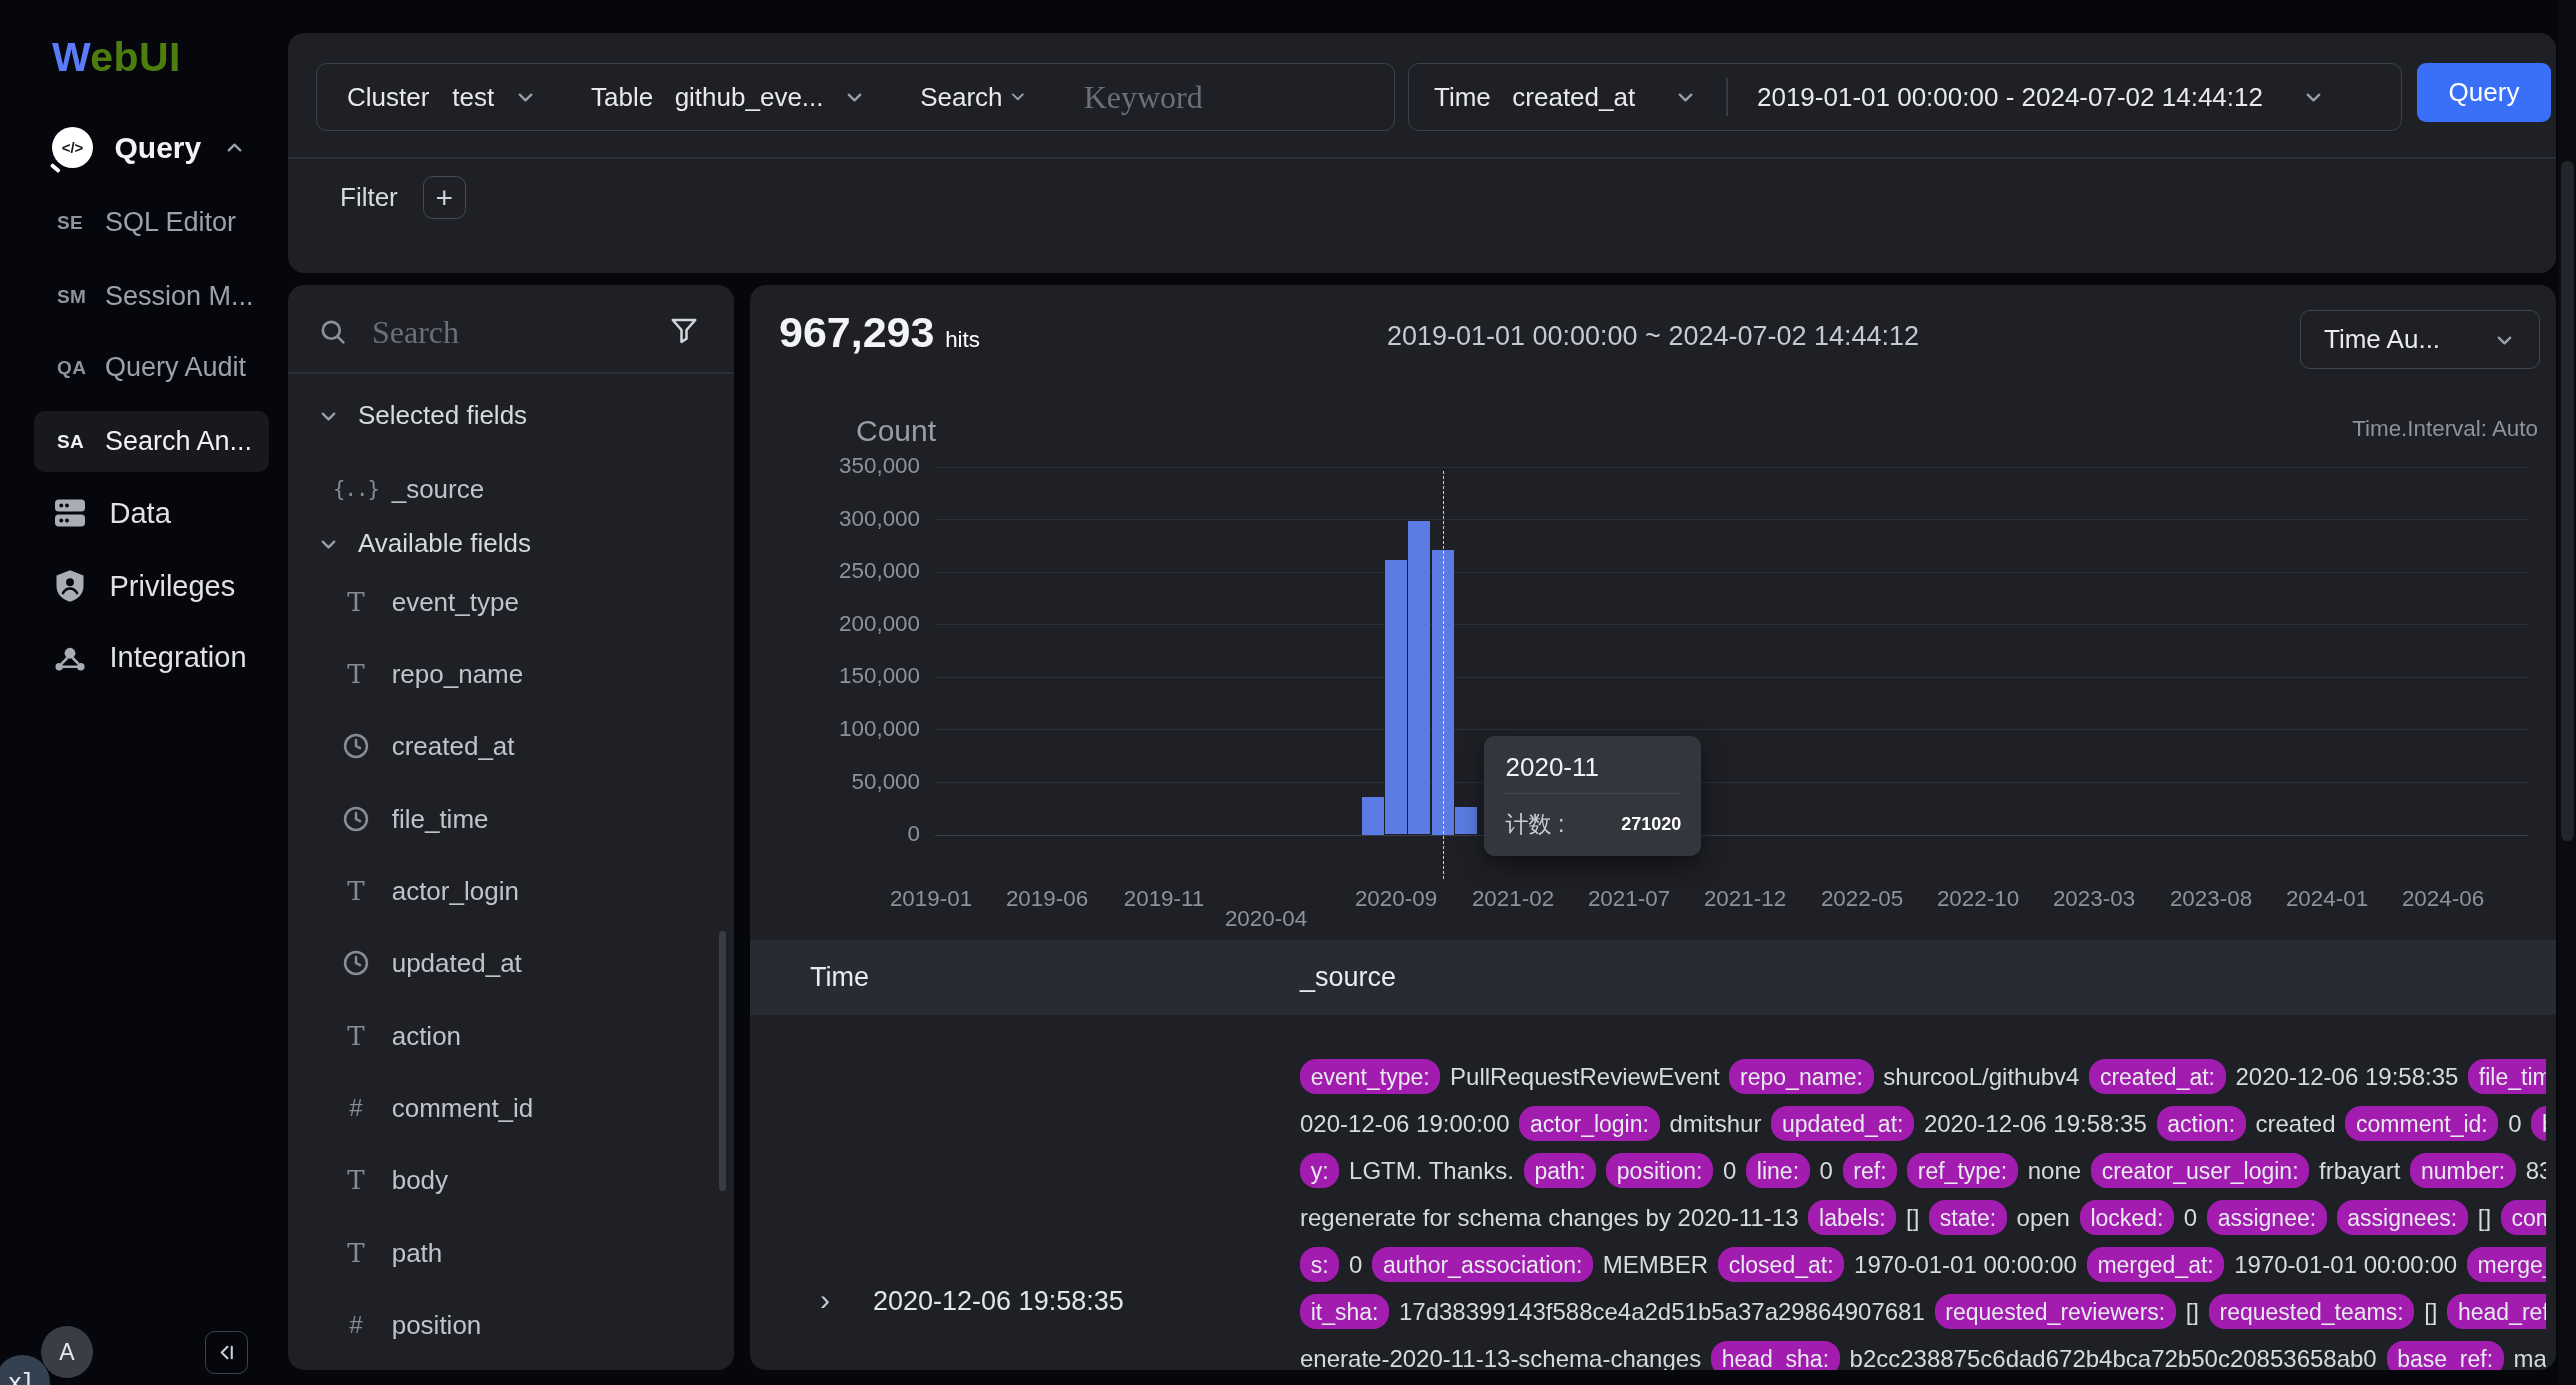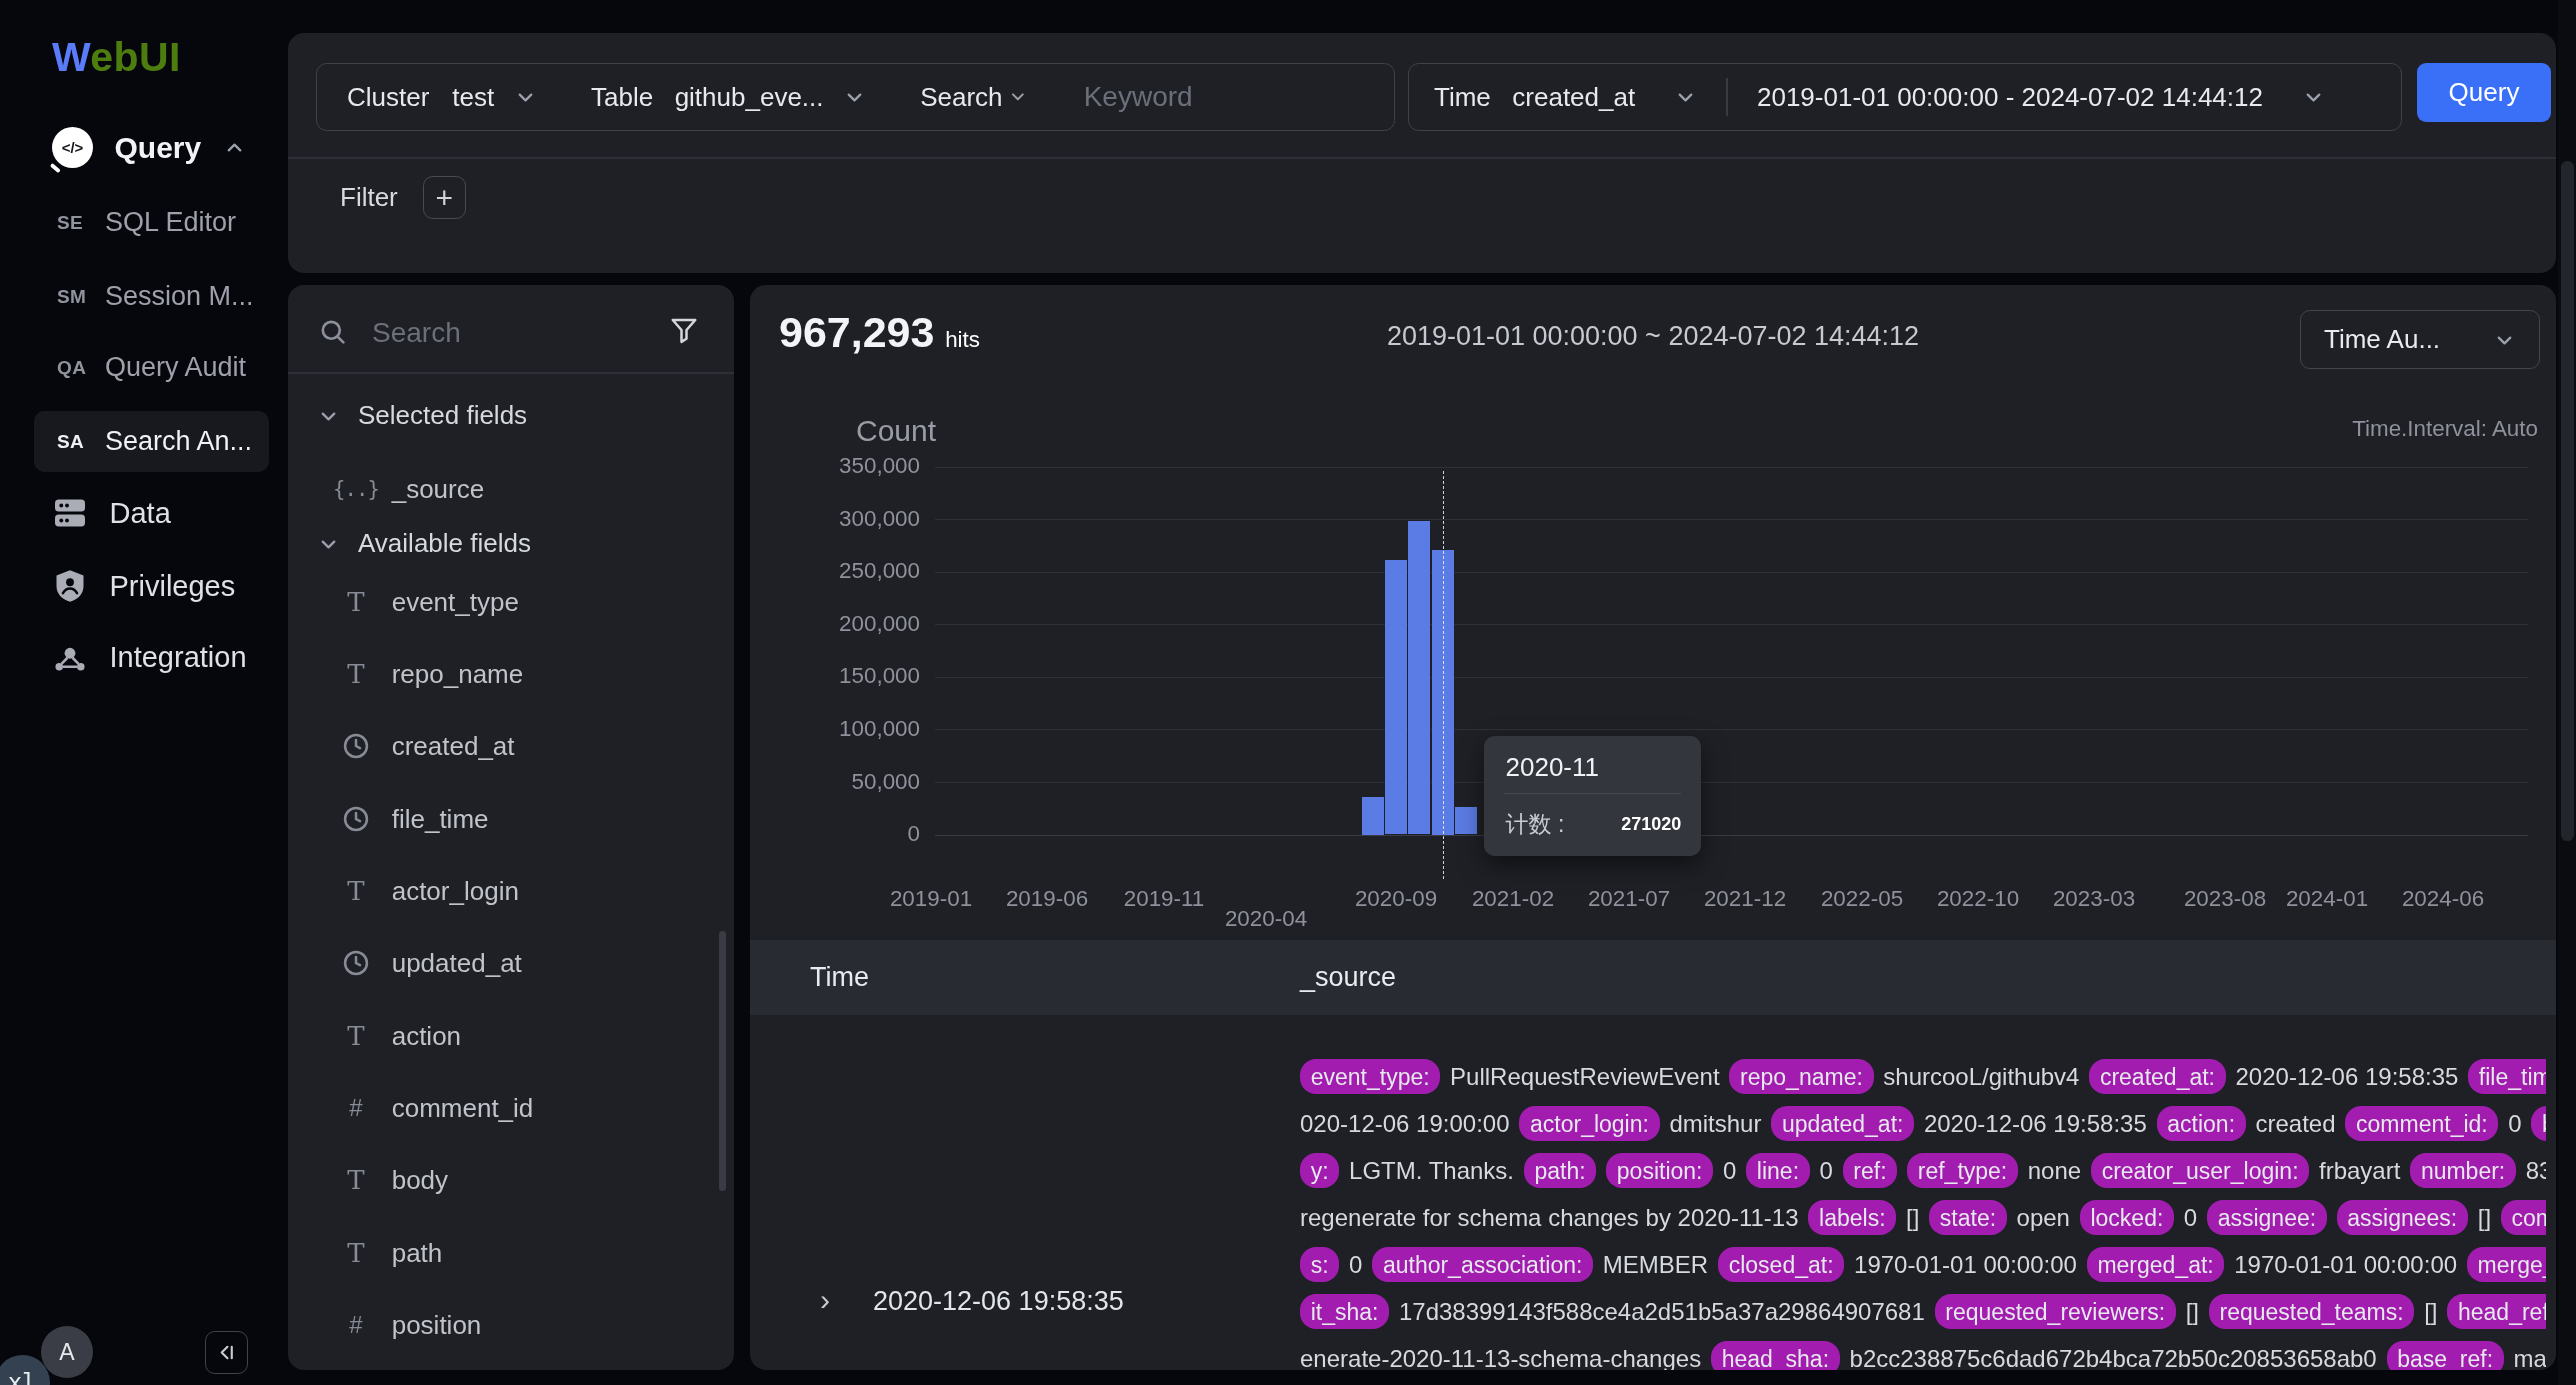--- a/index.html
+++ b/index.html
@@ -39,22 +39,22 @@
   #collapse-btn .icon{width:23px;height:23px;}
 
   
   #toolbar-card{left:288px;top:33px;width:2268px;height:240px;}
   .ctl-group{position:absolute;display:flex;align-items:center;height:68px;
     border:1.8px solid #3e424b;border-radius:10.7px;box-sizing:border-box;background:transparent;}
   .ctl-lbl{font-size:26px;color:#e7e9ee;}
   .ctl-val{font-size:26px;color:#e7e9ee;}
   .vdiv{width:1.8px;height:38px;background:#373b44;}
   .chev{width:23px;height:23px;color:#9ba0aa;flex:0 0 auto;}
-  input.bare{background:transparent;border:none;outline:none;font-size:28px;color:#86efac;
-    font-family:Liberation Sans, sans-serif;}
+  input.bare{background:transparent;border:none;outline:none;font-size:32px;color:#86efac;
+    font-family:Liberation Serif, serif;}
   input.bare::placeholder{color:#6b6f7a;}
   #query-btn{position:absolute;left:2129px;top:30px;width:134px;height:59px;background:#3a6ff8;border:none;
     border-radius:9px;color:#ffffff;font-size:26px;font-family:inherit;display:flex;align-items:center;justify-content:center;}
   #toolbar-divider{position:absolute;left:0;top:124px;width:2268px;height:1.8px;background:#2c2f37;}
   #filter-row{position:absolute;left:52px;top:143px;display:flex;align-items:center;gap:25px;}
   #filter-row .flbl{font-size:26px;color:#d7dade;}
   #filter-plus{width:41px;height:41px;border:1.8px solid #474b55;border-radius:9.8px;color:#d0d3d9;
     display:flex;align-items:center;justify-content:center;font-size:30px;line-height:1;}
 
   
@@ -370,21 +370,21 @@
         <div class="xtick" style="left: 297px;">2019-06</div>
         <div class="xtick" style="left: 414px;">2019-11</div>
         <div class="xtick" style="left: 516px; margin-top: 20px;">2020-04</div>
         <div class="xtick" style="left: 646px;">2020-09</div>
         <div class="xtick" style="left: 763px;">2021-02</div>
         <div class="xtick" style="left: 879px;">2021-07</div>
         <div class="xtick" style="left: 995px;">2021-12</div>
         <div class="xtick" style="left: 1112px;">2022-05</div>
         <div class="xtick" style="left: 1228px;">2022-10</div>
         <div class="xtick" style="left: 1344px;">2023-03</div>
-        <div class="xtick" style="left: 1461px; margin-left: 14px;">2023-08</div>
+        <div class="xtick" style="left: 1461px;">2023-08</div>
         <div class="xtick" style="left: 1577px;">2024-01</div>
         <div class="xtick" style="left: 1693px; text-align: right;">2024-06</div>
         <div class="bar" style="left: 612px; width: 22.4px; top: 512px; height: 38px; background: rgb(91, 124, 228);"></div>
         <div class="bar" style="left: 635px; width: 22.4px; top: 275px; height: 274px; background: rgb(91, 124, 228);"></div>
         <div class="bar" style="left: 658px; width: 22.4px; top: 236px; height: 313px; background: rgb(91, 124, 228);"></div>
         <div class="bar" style="left: 682px; width: 22.4px; top: 265px; height: 285px; background: rgb(91, 124, 228);"></div>
         <div class="bar" style="left: 705px; width: 22.4px; top: 522px; height: 27px; background: rgb(91, 124, 228);"></div>
       </div>
 
     <div id="dash-line" style="left: 693px;"></div>

